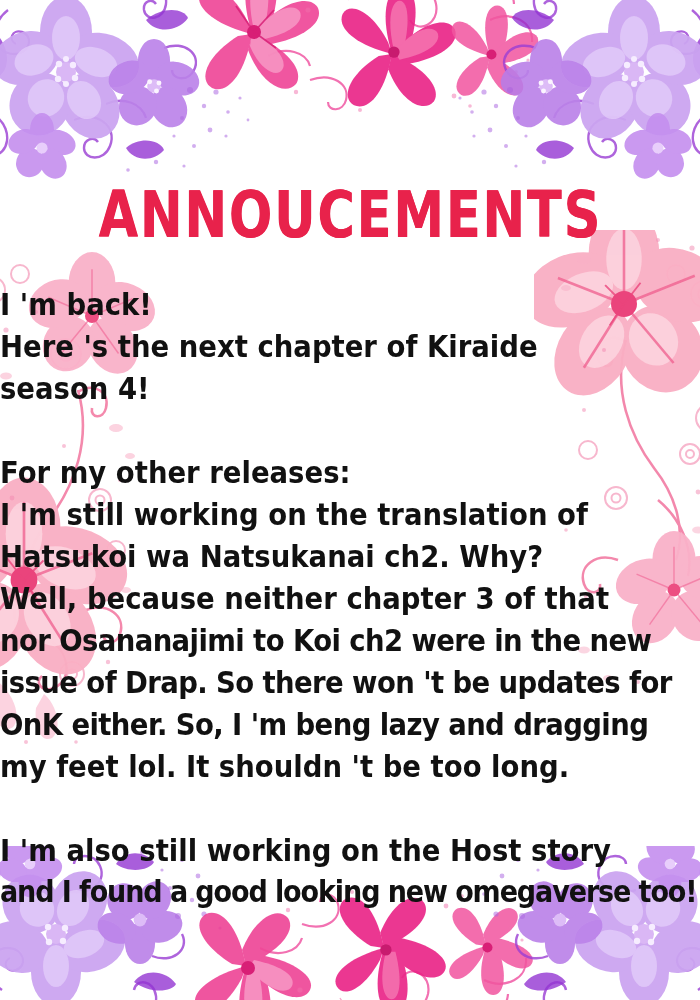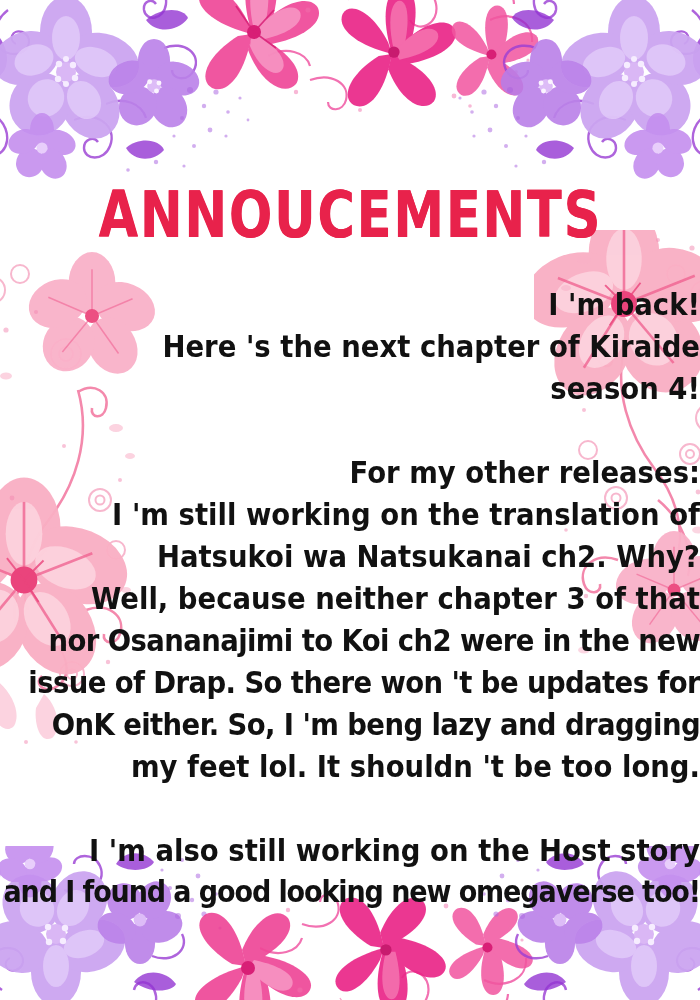--- a/index.html
+++ b/index.html
@@ -47,21 +47,21 @@
     color: #e8224b;
     transform: scaleY(1.22) scaleX(0.96);
     transform-origin: center top;
     white-space: nowrap;
     text-shadow: 0.5px 0 0 #e8224b;
   }
 
   #body-text {
     margin-top: 48px;
     width: 700px;
-    text-align: right;
+    text-align: left;
     font-family: "DejaVu Sans", sans-serif;
     font-weight: 700;
     font-size: 27.5px;
     line-height: 42px;
     color: #111111;
   }
   #body-text .line {
     white-space: nowrap;
     transform: scaleY(1.1);
     transform-origin: center center;

